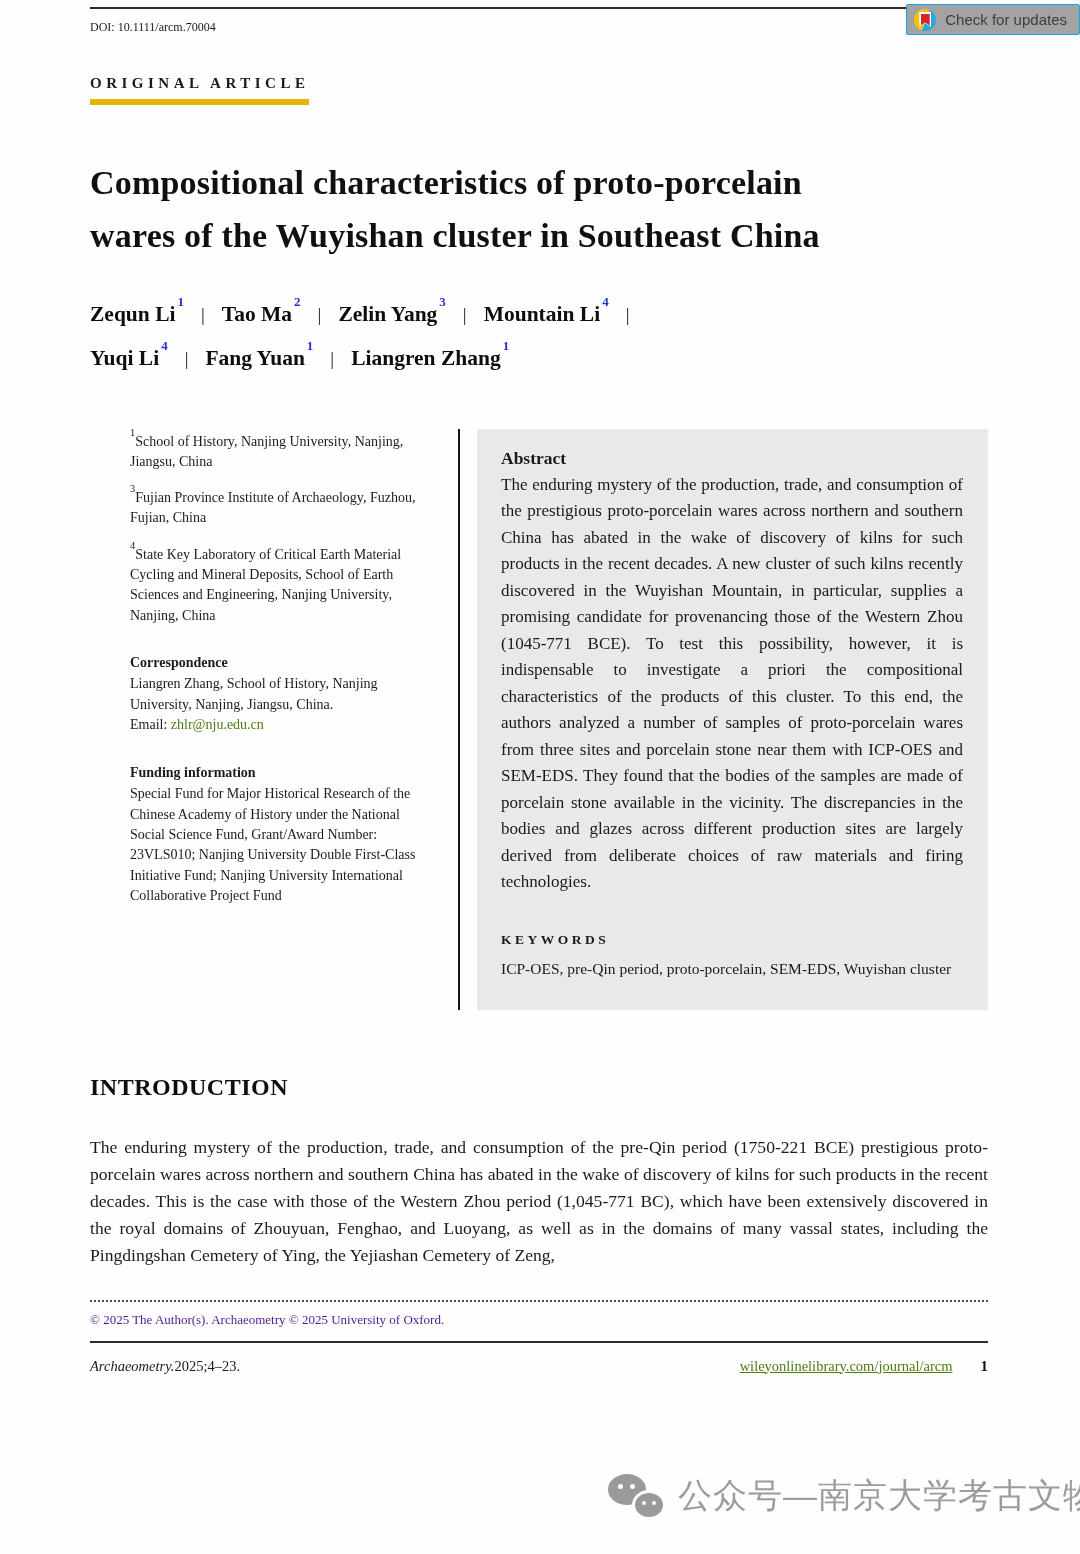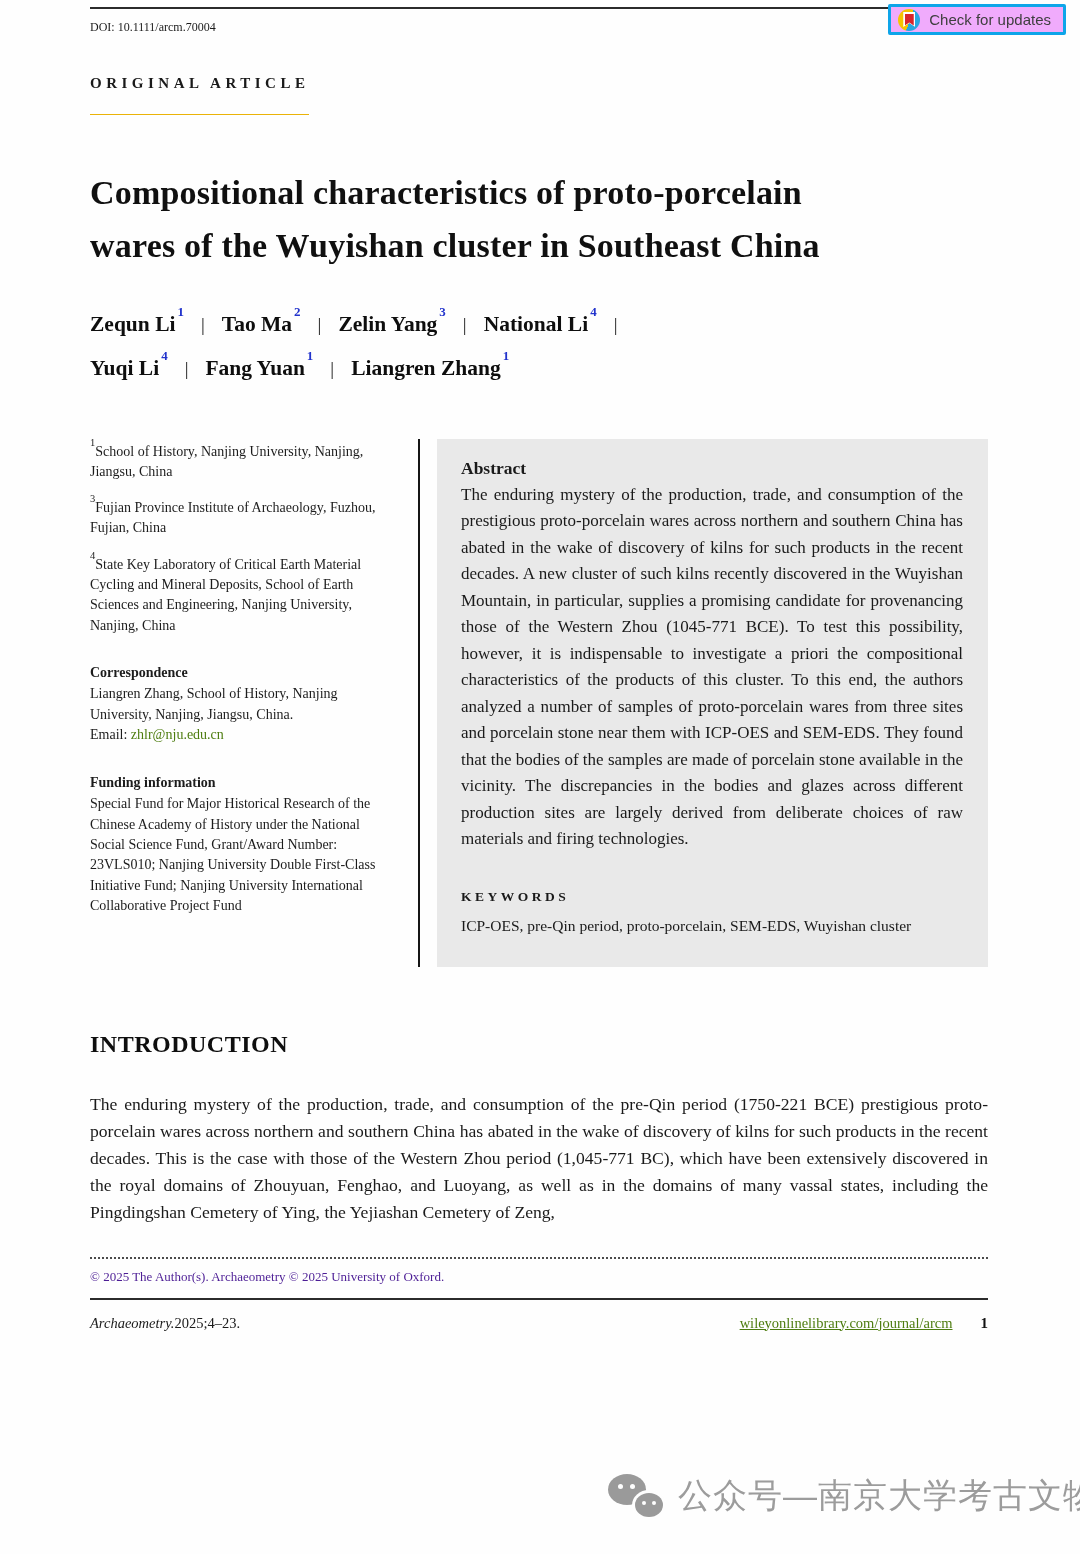--- a/index.html
+++ b/index.html
@@ -6,22 +6,22 @@
   html,body { background:#ffffff; }
   .page {
     position:relative; width:1080px; height:1554px; margin:0 auto;
     background:#fefefe; overflow:hidden;
     font-family:"Liberation Serif", serif; color:#1a1a1a;
   }
   .content { padding:0 92px 0 90px; }
 
   
   .badge {
-    position:absolute; top:4px; right:14px; height:31px;
-    background:#f0abfc; border:3px solid #0ea5e9; border-radius:2px;
+    position:absolute; top:4px; right:0; height:31px;
+    background:#a3a3a3; border:1px solid #0ea5e9; border-radius:2px;
     display:flex; align-items:center; gap:9px; padding:0 12px 0 7px;
     font-family:"Liberation Sans", sans-serif; font-size:15px; color:#3e3e3e;
     text-decoration:none; cursor:pointer;
   }
   .crossmark { position:relative; width:22px; height:22px; border-radius:50%;
     background:linear-gradient(110deg, #f5c400 53%, #28a7e0 53%); flex:none;
     display:flex; align-items:center; justify-content:center; }
   .bm-outer { width:12px; height:15px; background:#ffffff;
     clip-path:polygon(0 0,100% 0,100% 100%,50% 74%,0 100%);
     display:flex; align-items:flex-start; justify-content:center; }
@@ -29,31 +29,31 @@
     clip-path:polygon(0 0,100% 0,100% 100%,50% 74%,0 100%); }
 
   
   .dates-row { display:flex; align-items:flex-end; padding-top:53px; font-size:14.5px; }
   .dates-row .vdiv { width:1.5px; height:27px; background:#2c2c2c; margin:0 18px; }
   .toprule { border-top:2px solid #2b2b2b; margin-top:7px; }
   .doi { margin-top:11px; font-size:12px; }
 
   .article-type {
     display:inline-block; margin-top:40px; font-size:15px; font-weight:bold;
-    letter-spacing:4.5px; padding-bottom:22px; border-bottom:1px solid #eab308;
+    letter-spacing:4.5px; padding-bottom:7px; border-bottom:6px solid #eab308;
   }
 
   h1.title { margin-top:52px; font-size:34px; font-weight:bold; line-height:1.55; letter-spacing:0.2px; color:#101010; }
 
   .authors { margin-top:30px; font-size:21.5px; font-weight:bold; line-height:2.05; color:#0e0e0e; }
   .authors sup { position:relative; top:-0.55em; font-size:13px; color:#2233cc; margin-left:2px; }
   .authors .sep { font-weight:normal; font-size:19px; margin:0 17px; color:#222; }
 
   
-  .columns { display:flex; margin-top:48px; }
+  .columns { display:flex; margin-top:48px;margin-left:40px; }
   .left-col { width:300px; flex:none; font-size:14px; line-height:1.46; color:#1c1c1c; }
   .left-col p.affil { margin-bottom:13px; }
   .left-col sup { position:relative; top:-4px; font-size:10.5px; }
   .col-heading { font-weight:bold; font-size:14px; margin-top:27px; margin-bottom:1px; }
   .email-link, .footer-link { color:#4d7c0f; text-decoration:none; }
   .vrule { width:2px; background:#151515; margin-left:28px; flex:none; }
   .abstract-box { flex:1; margin-left:17px; background:#e9e9e9; padding:19px 25px 30px 24px; }
   .abstract-heading { font-size:17.5px; font-weight:bold; margin-bottom:3px; }
   .abstract-text { font-size:17px; line-height:1.56; text-align:justify; }
   .keywords-heading { margin-top:36px; font-size:13.5px; font-weight:bold; letter-spacing:3.5px; }
@@ -107,21 +107,21 @@
     <div class="doi">DOI: 10.1111/arcm.70004</div>
 
     <div class="article-type">ORIGINAL ARTICLE</div>
 
     <h1 class="title">
       <span>Compositional characteristics of proto-porcelain</span><br>
       <span>wares of the Wuyishan cluster in Southeast China</span>
     </h1>
 
     <div class="authors">
-      <span class="author"><span>Zequn Li</span><sup>1</sup></span><span class="sep">|</span><span class="author"><span>Tao Ma</span><sup>2</sup></span><span class="sep">|</span><span class="author"><span>Zelin Yang</span><sup>3</sup></span><span class="sep">|</span><span class="author"><span>National Li</span><sup>4</sup></span><span class="sep">|</span><br>
+      <span class="author"><span>Zequn Li</span><sup>1</sup></span><span class="sep">|</span><span class="author"><span>Tao Ma</span><sup>2</sup></span><span class="sep">|</span><span class="author"><span>Zelin Yang</span><sup>3</sup></span><span class="sep">|</span><span class="author"><span>Mountain Li</span><sup>4</sup></span><span class="sep">|</span><br>
       <span class="author"><span>Yuqi Li</span><sup>4</sup></span><span class="sep">|</span><span class="author"><span>Fang Yuan</span><sup>1</sup></span><span class="sep">|</span><span class="author"><span>Liangren Zhang</span><sup>1</sup></span>
     </div>
 
     <div class="columns">
 
       <div class="left-col">
         <p class="affil"><sup>1</sup><span>School of History, Nanjing University, Nanjing, Jiangsu, China</span></p>
         <p class="affil"><sup>3</sup><span>Fujian Province Institute of Archaeology, Fuzhou, Fujian, China</span></p>
         <p class="affil"><sup>4</sup><span>State Key Laboratory of Critical Earth Material Cycling and Mineral Deposits, School of Earth Sciences and Engineering, Nanjing University, Nanjing, China</span></p>
 

